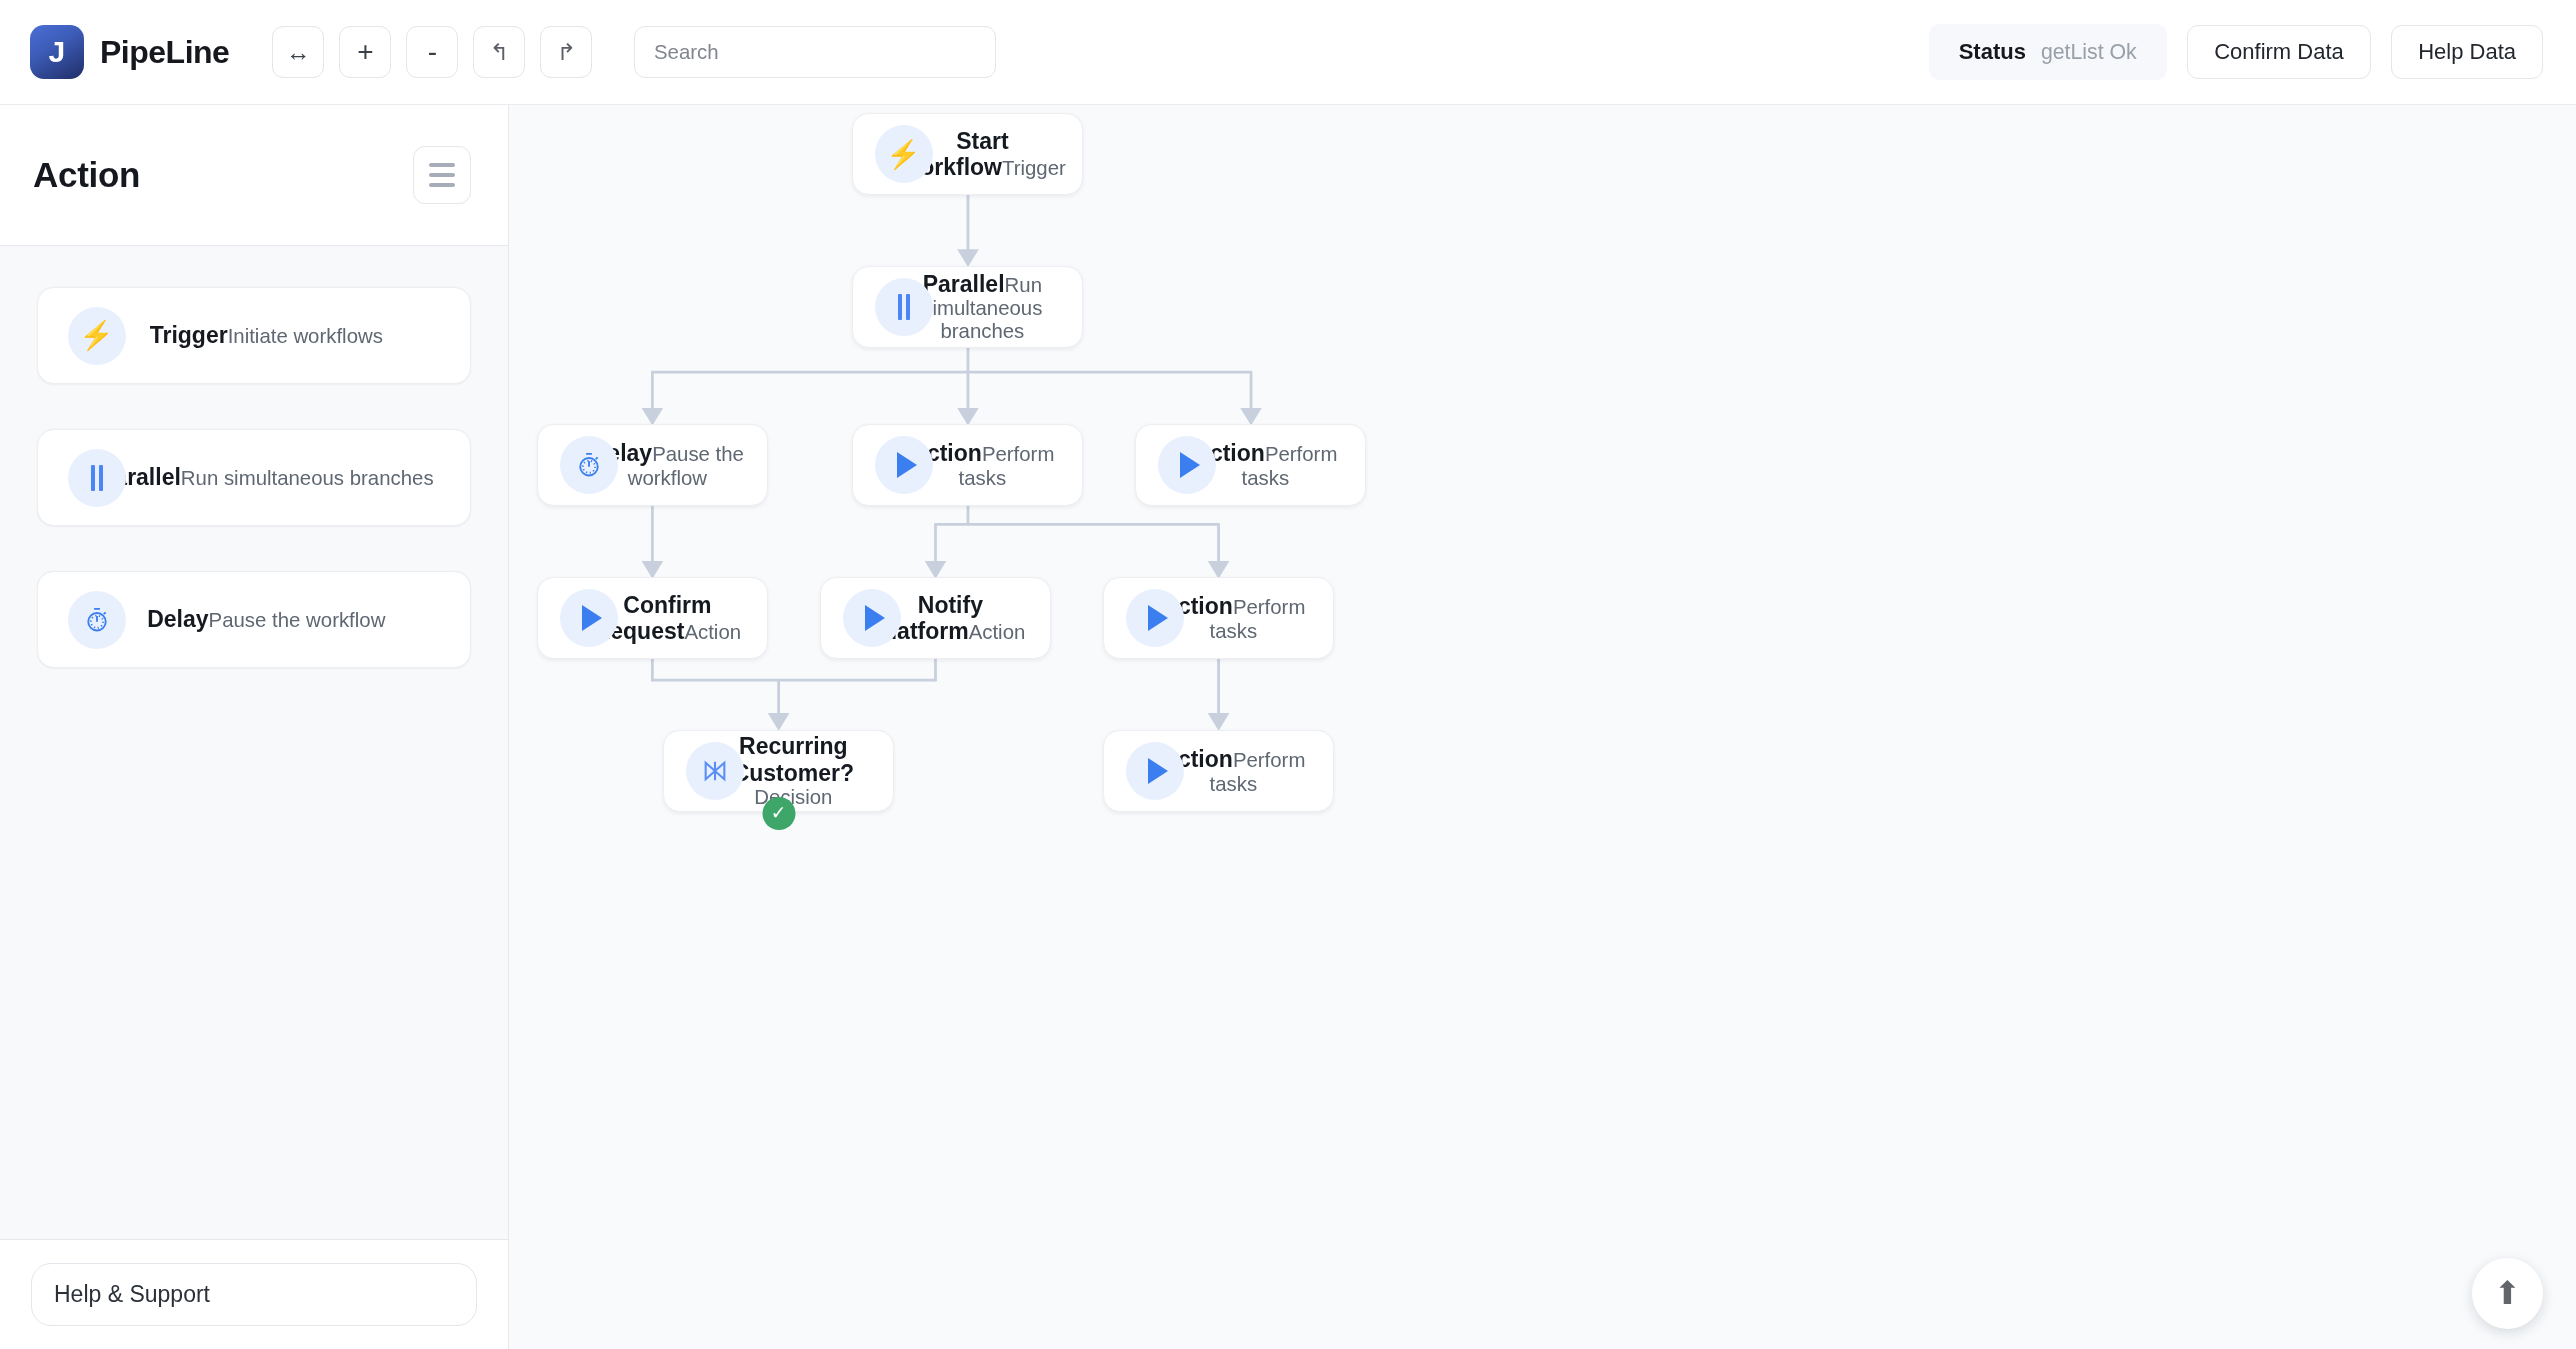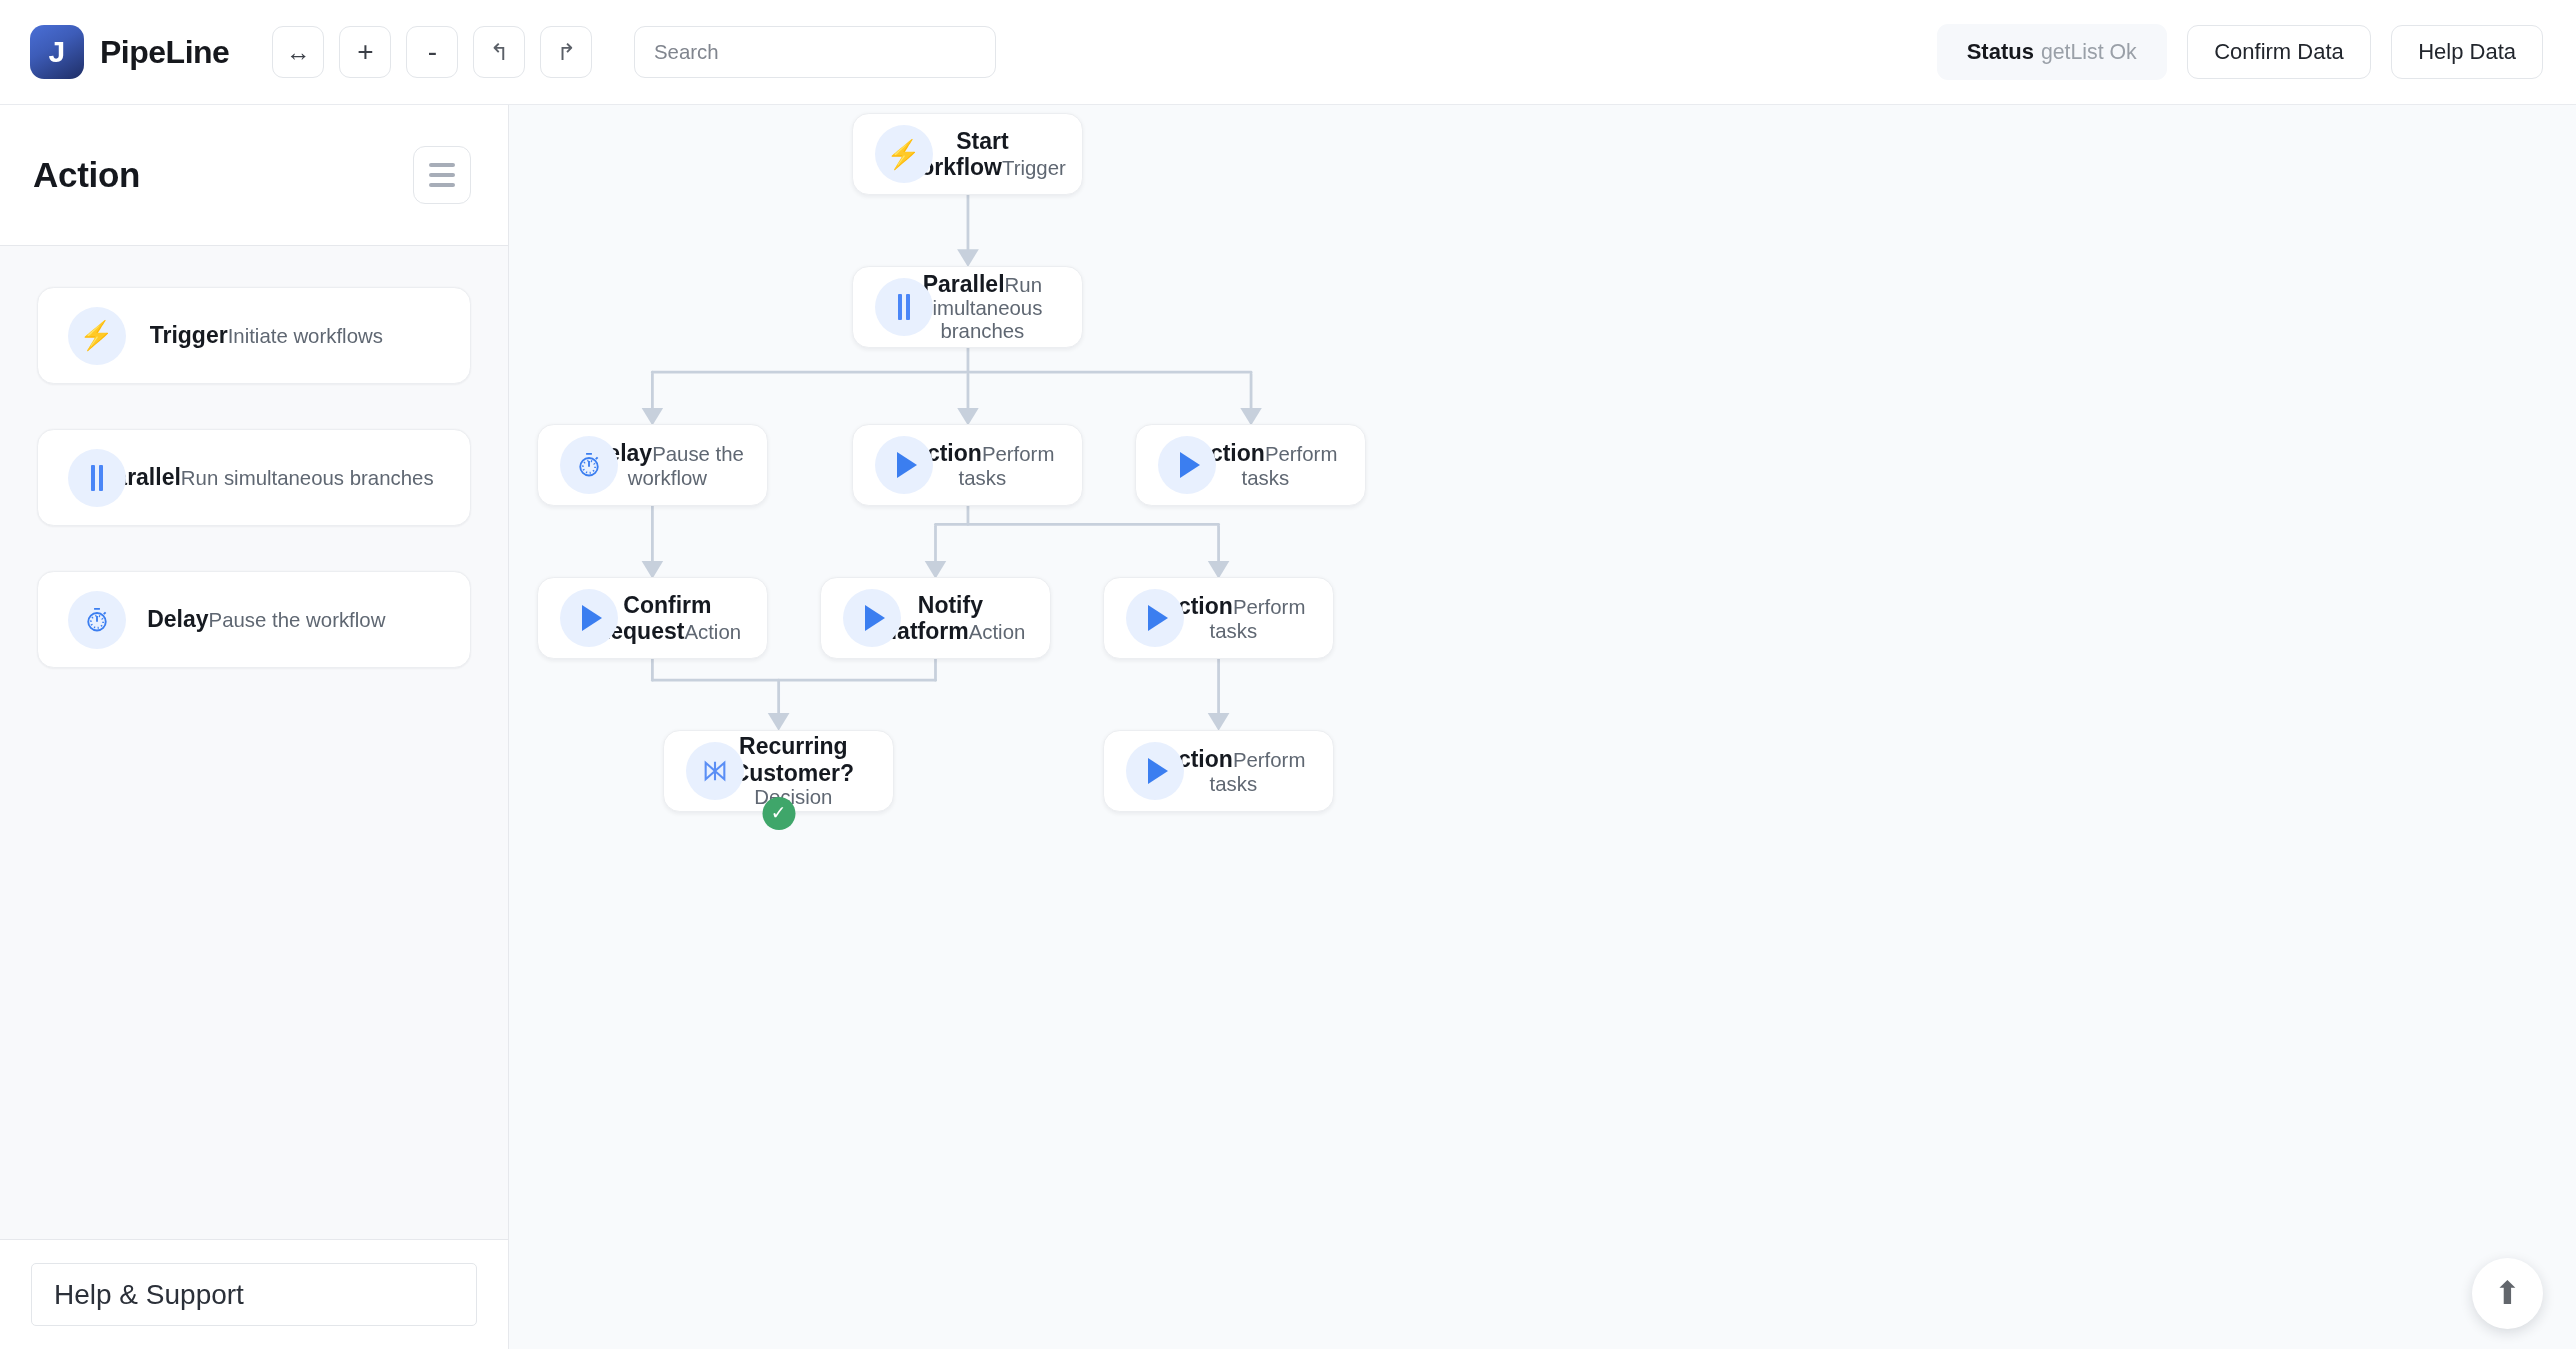--- a/index.html
+++ b/index.html
@@ -47,21 +47,21 @@
   .search-input {
     width: 362px; height: 52px; border-radius: 11px;
     border: 0.9px solid #e3e6ea; background: #fff;
     padding: 0 18.6px; font-size: 20.4px; color: #30343b;
     font-family: "Liberation Sans", sans-serif; outline: none;
   }
   .search-input::placeholder { color: #80858e; }
 
   .header-right { margin-left: auto; display: flex; align-items: center; gap: 20.4px; }
   .status-pill {
-    display: flex; align-items: center; gap: 7px;
+    display: flex; align-items: center; gap: 15px;
     background: #f6f8fb; border-radius: 11px;
     padding: 15px 30px;
   }
   .status-label { font-size: 22px; font-weight: bold; color: #16181d; }
   .status-value { font-size: 21.3px; color: #9aa0a8; }
   .hdr-btn {
     height: 54px; padding: 0 26px; border-radius: 11px;
     border: 0.9px solid #e3e6ea; background: #fff;
     font-size: 22px; color: #22262d; cursor: pointer;
     font-family: "Liberation Sans", sans-serif;
@@ -113,24 +113,24 @@
   .pal-text { width: 100%; text-align: center; padding-left: 32px; padding-right: 7.4px; }
   .pal-name { font-size: 23px; font-weight: bold; color: #161a20; line-height: 1.15; }
   .pal-desc { font-size: 20.4px; color: #5f6772; margin-top: 3.7px; }
 
   .sb-foot {
     flex: 0 0 110px; background: #fff;
     border-top: 0.9px solid #e6e8ec;
     display: flex; align-items: center; padding: 0 31px;
   }
   .help-btn {
-    width: 100%; height: 63px; border-radius: 5px;
+    width: 100%; height: 63px; border-radius: 20px;
     border: 0.9px solid #e3e6ea; background: #fff;
     display: flex; align-items: center; padding-left: 22px;
-    font-size: 28px; color: #2b3039; cursor: pointer;
+    font-size: 23px; color: #2b3039; cursor: pointer;
     font-family: "Liberation Sans", sans-serif;
   }
 
   
   .canvas { flex: 1; position: relative; background: #f8fafc; overflow: hidden; }
   .edges { position: absolute; inset: 0; width: 100%; height: 100%; }
 
   .node {
     position: absolute;
     background: #fff;

